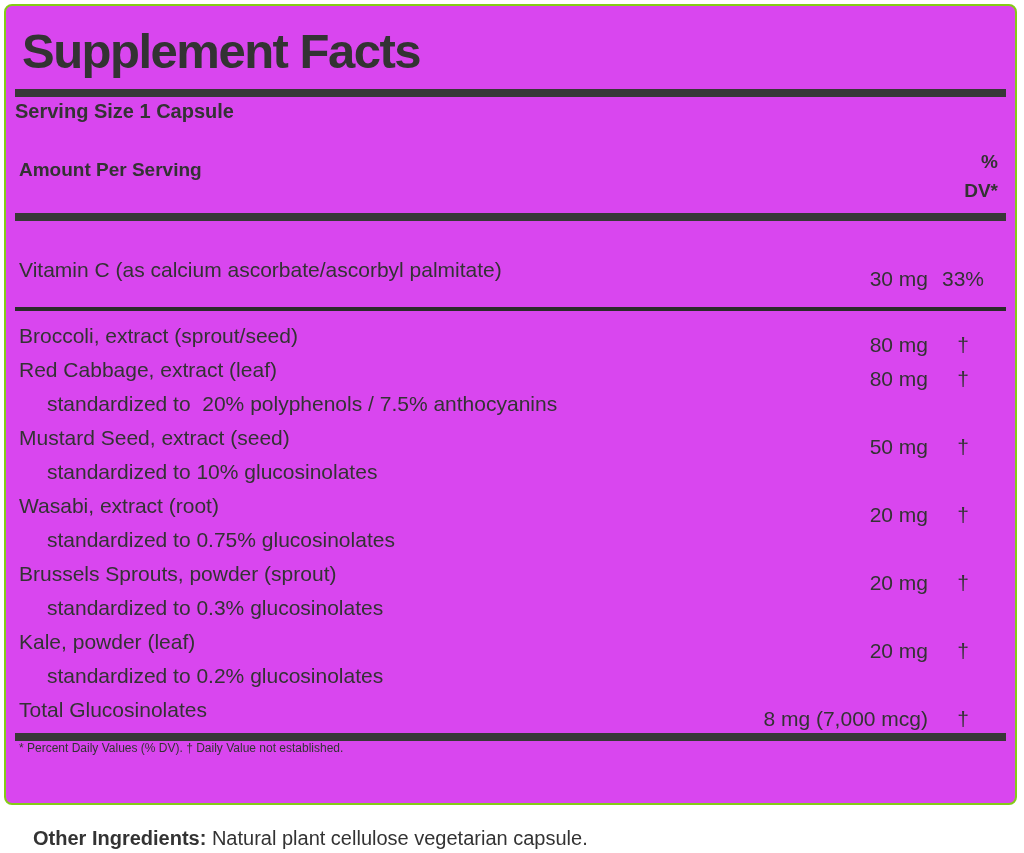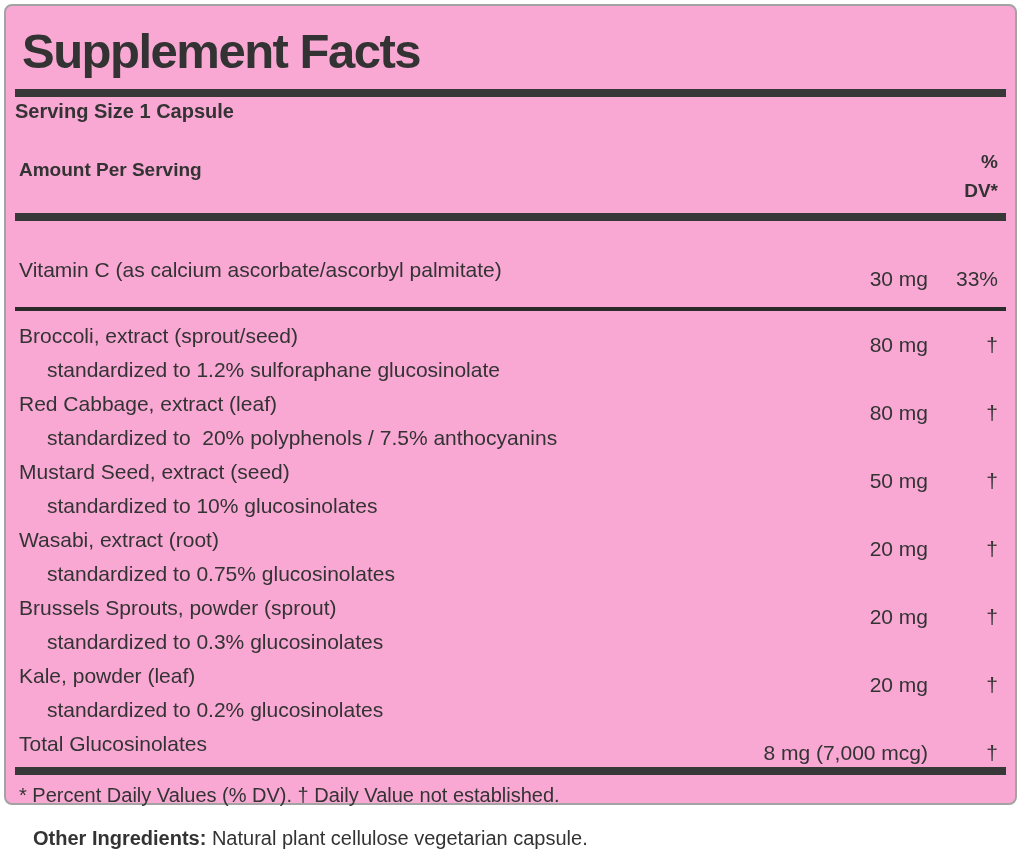--- a/index.html
+++ b/index.html
@@ -2,22 +2,22 @@
 <html><head>
 <meta charset="utf-8">
 <style>
   * { margin:0; padding:0; box-sizing:border-box; }
   html,body { width:1024px; height:853px; background:#ffffff; overflow:hidden; }
   body { font-family:"Liberation Sans", sans-serif; color:#333333; }
 
   .panel {
     position:absolute; left:4px; top:4px;
     width:1013px; height:801px;
-    border:2px solid #a3a3a3; border-radius:8px;
-    background:#f9a8d4;
+    border:2px solid #84cc16; border-radius:8px;
+    background:#d946ef;
     padding:0 9px;
   }
 
   .title {
     margin:12px 0 0 7px;
     font-size:49px; font-weight:bold; letter-spacing:-1.5px;
     line-height:1.35; color:#333333;
   }
 
   .bar { height:8px; background:#383838; }
@@ -34,24 +34,24 @@
   .hdr { display:flex; justify-content:space-between; align-items:flex-end; margin-top:26px; }
   .hdr-left { font-size:19px; font-weight:bold; margin-bottom:24px; padding-left:4px; }
   .hdr-right { display:flex; flex-direction:column; text-align:right; font-size:19px; font-weight:bold; line-height:1.5; padding-right:8px; }
 
   .rows { }
   .row { display:flex; align-items:flex-start; height:34px; }
   .row-first { margin-top:32px; height:44px; }
   .row-after-rule { margin-top:8px; }
   .nm { flex:1; font-size:21px; line-height:34px; padding-left:4px; white-space:nowrap; }
   .amt { width:220px; text-align:right; font-size:21px; line-height:34px; position:relative; top:9px; white-space:nowrap; }
-  .dv { width:78px; text-align:right; padding-right:8px; font-size:21px; line-height:34px; position:relative; top:9px; }
+  .dv { width:78px; text-align:center; padding-right:8px; font-size:21px; line-height:34px; position:relative; top:9px; }
   .sub { height:34px; font-size:21px; line-height:34px; padding-left:32px; white-space:pre-wrap; }
 
-  .footnote { margin-top:8px; font-size:20px; line-height:1.2; padding-left:4px; }
+  .footnote { margin-top:0; font-size:12px; line-height:1.2; padding-left:4px; }
 
   .other { position:absolute; left:33px; top:826px; font-size:20px; line-height:1.2; }
   .other b { font-weight:bold; }
 </style>
 </head>
 <body>
 
 <div class="panel">
 
   <h1 class="title">Supplement Facts</h1>
@@ -78,21 +78,20 @@
       <div class="dv">33%</div>
     </div>
 
     <div class="midrule"></div>
 
     <div class="row row-after-rule">
       <div class="nm">Broccoli, extract (sprout/seed)</div>
       <div class="amt">80 mg</div>
       <div class="dv">†</div>
     </div>
-    <div class="sub">standardized to 1.2% sulforaphane glucosinolate</div>
 
     <div class="row">
       <div class="nm">Red Cabbage, extract (leaf)</div>
       <div class="amt">80 mg</div>
       <div class="dv">†</div>
     </div>
     <div class="sub">standardized to  20% polyphenols / 7.5% anthocyanins</div>
 
     <div class="row">
       <div class="nm">Mustard Seed, extract (seed)</div>

